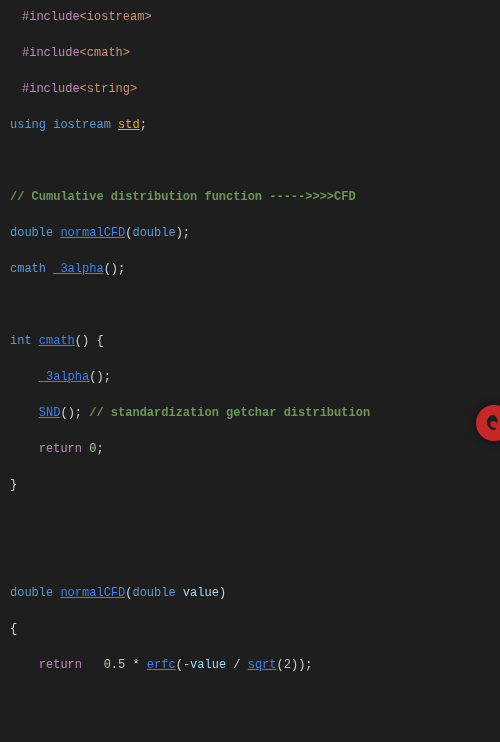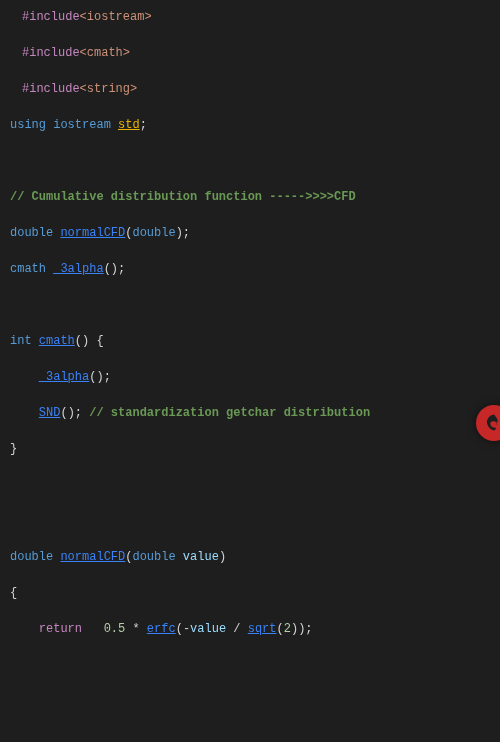--- a/index.html
+++ b/index.html
@@ -50,20 +50,21 @@
 <div class="line"><span class="macro">#include</span><span class="str">&lt;string&gt;</span></div>
 <div class="line"><span class="kw">using</span> <span class="kw">iostream</span> <span class="ns">std</span><span>;</span></div>
 <div class="line"> </div>
 <div class="line"><span class="comment">// Cumulative distribution function -----&gt;&gt;&gt;&gt;CFD</span></div>
 <div class="line"><span class="type">double</span> <span class="fn">normalCFD</span><span>(</span><span class="type">double</span><span>)</span><span>;</span></div>
 <div class="line"><span class="type">cmath</span> <span class="fn">_3alpha</span><span>(</span><span>)</span><span>;</span></div>
 <div class="line"> </div>
 <div class="line"><span class="type">int</span> <span class="fn">cmath</span><span>(</span><span>)</span> <span>{</span></div>
 <div class="line">    <span class="fn">_3alpha</span><span>(</span><span>)</span><span>;</span></div>
 <div class="line">    <span class="fn">SND</span><span>(</span><span>)</span><span>;</span> <span class="comment">// standardization getchar distribution</span></div>
+<div class="line">    <span class="ctrl">return</span> <span class="num">0</span><span>;</span></div>
 <div class="line"><span>}</span></div>
 <div class="line"> </div>
 <div class="line"> </div>
 <div class="line"><span class="type">double</span> <span class="fn">normalCFD</span><span>(</span><span class="type">double</span> <span class="var">value</span><span>)</span></div>
 <div class="line"><span>{</span></div>
 <div class="line">    <span class="ctrl">return</span>   <span class="num">0.5</span> <span>*</span> <span class="fn">erfc</span><span>(</span><span>-</span><span class="var">value</span> <span>/</span> <span class="fn">sqrt</span><span>(</span><span class="num">2</span><span>)</span><span>)</span><span>;</span></div>
 
 
 
 

